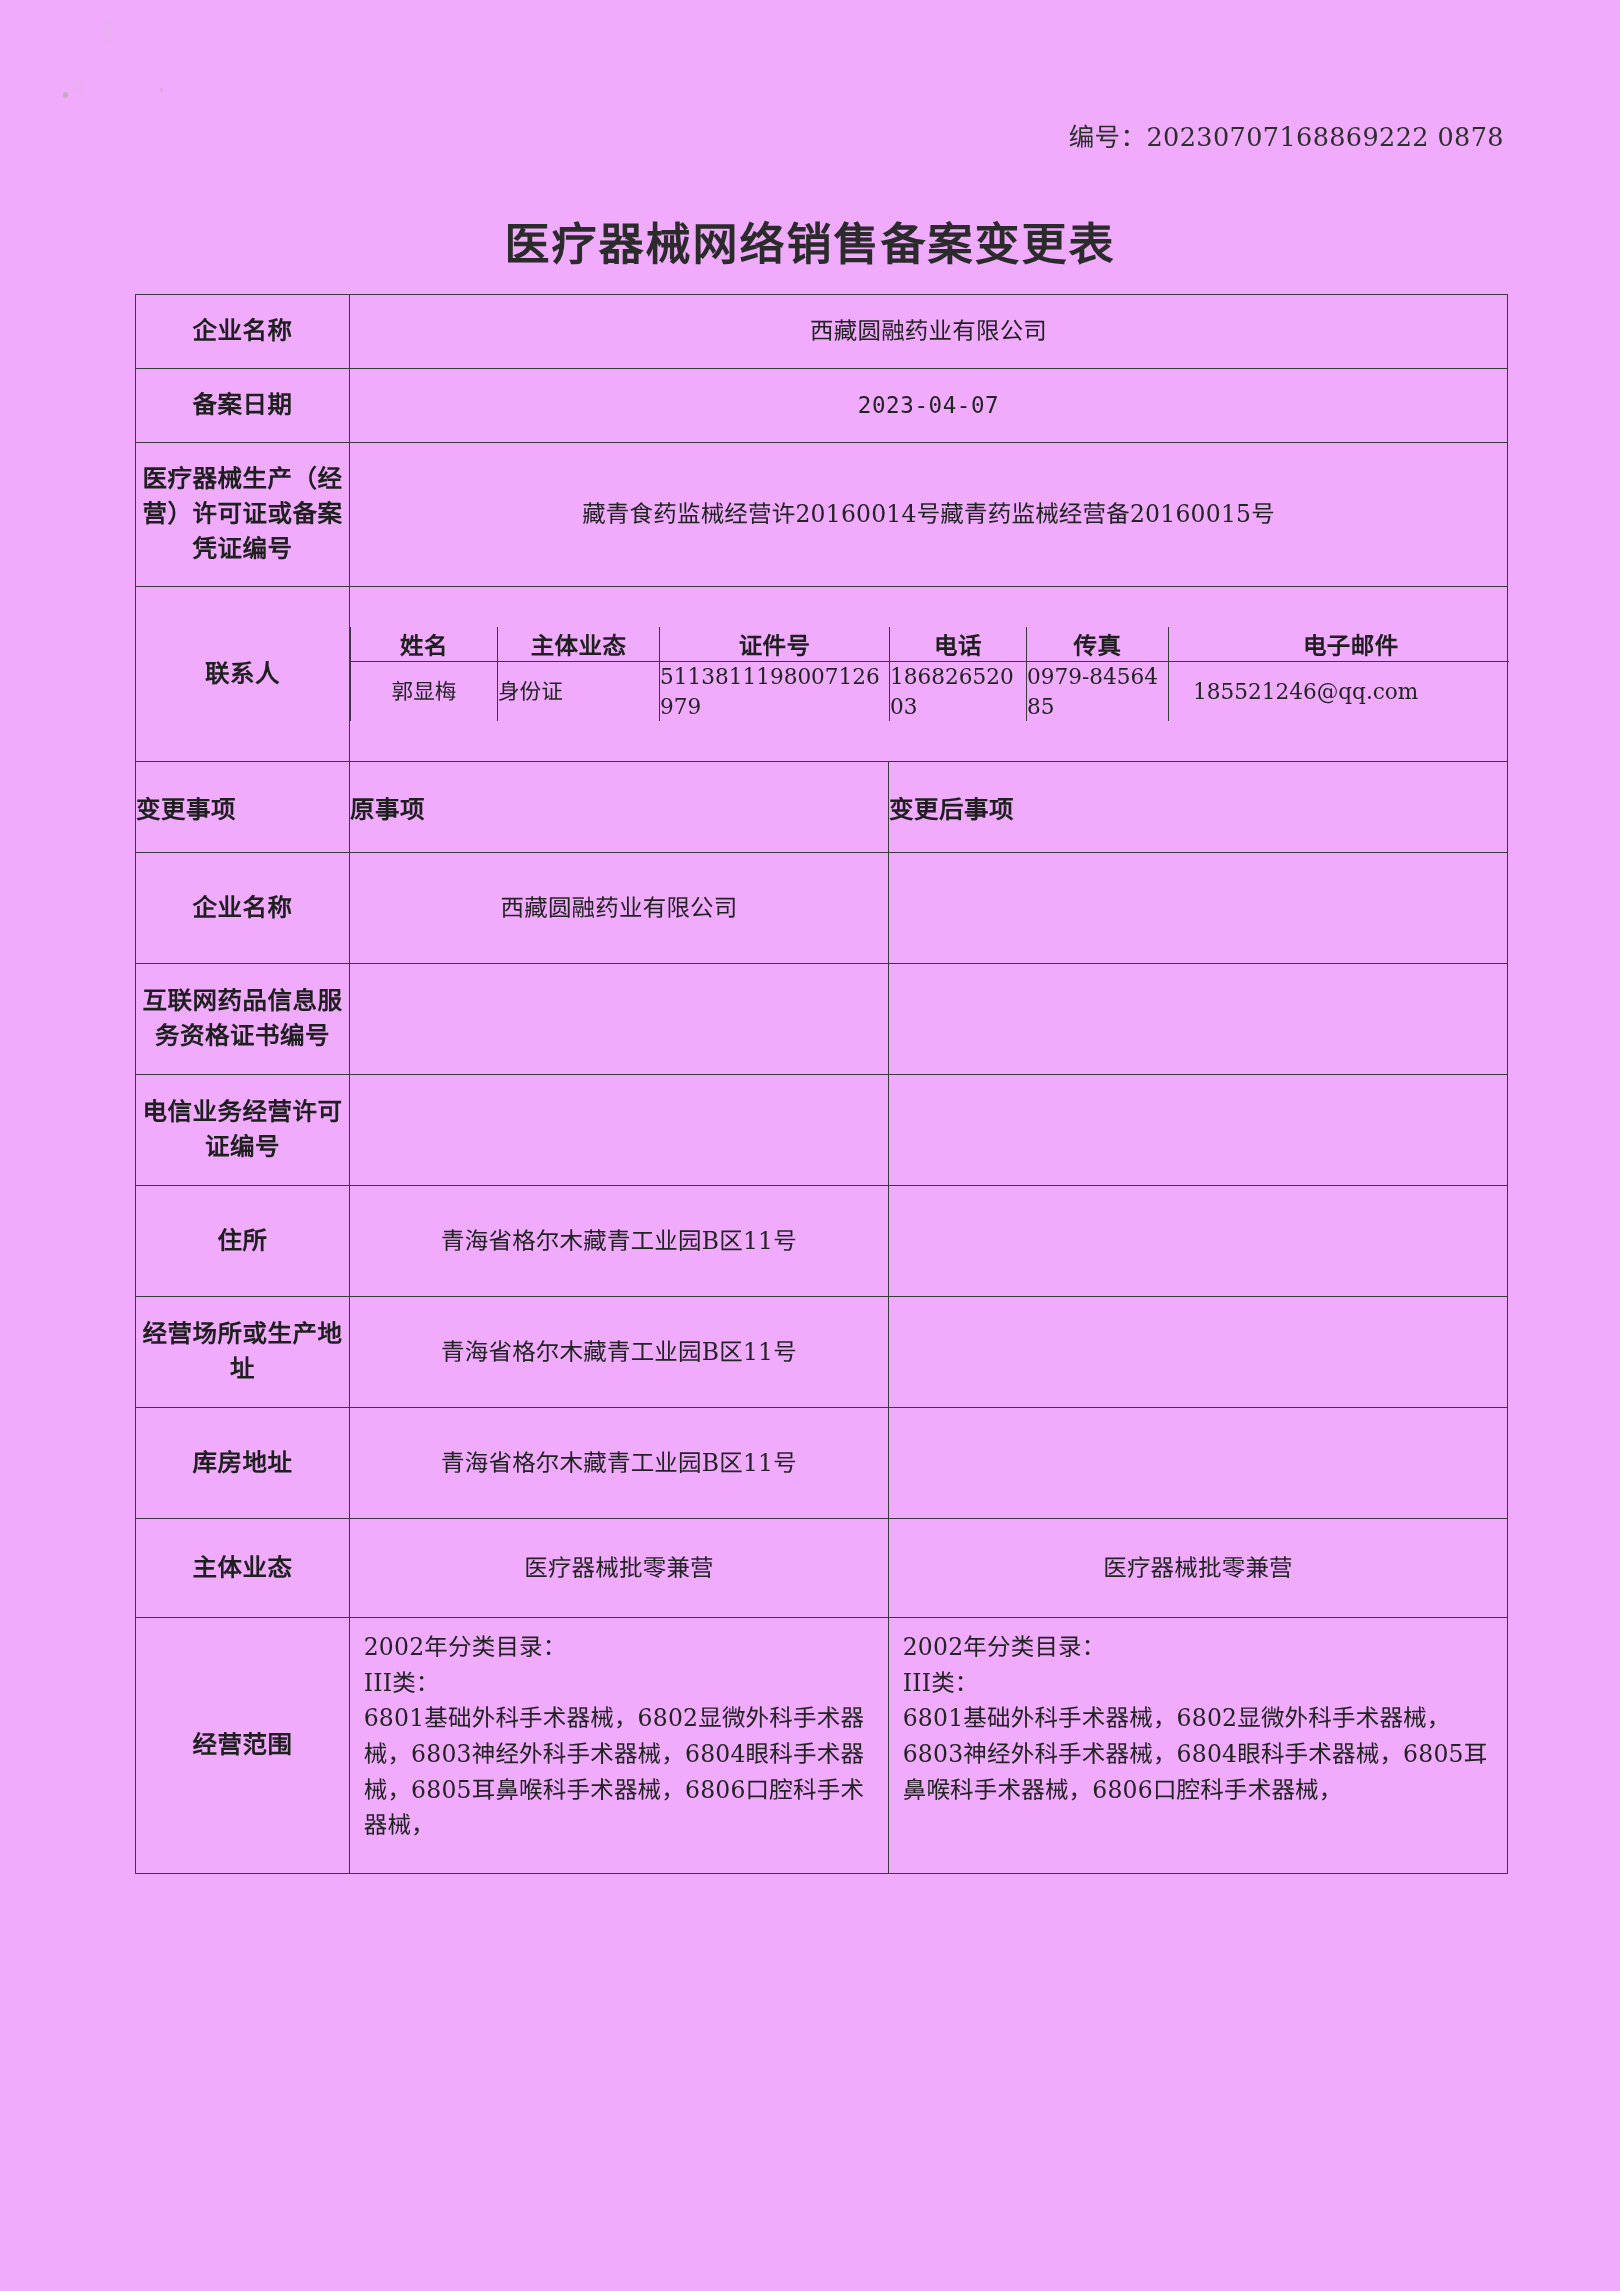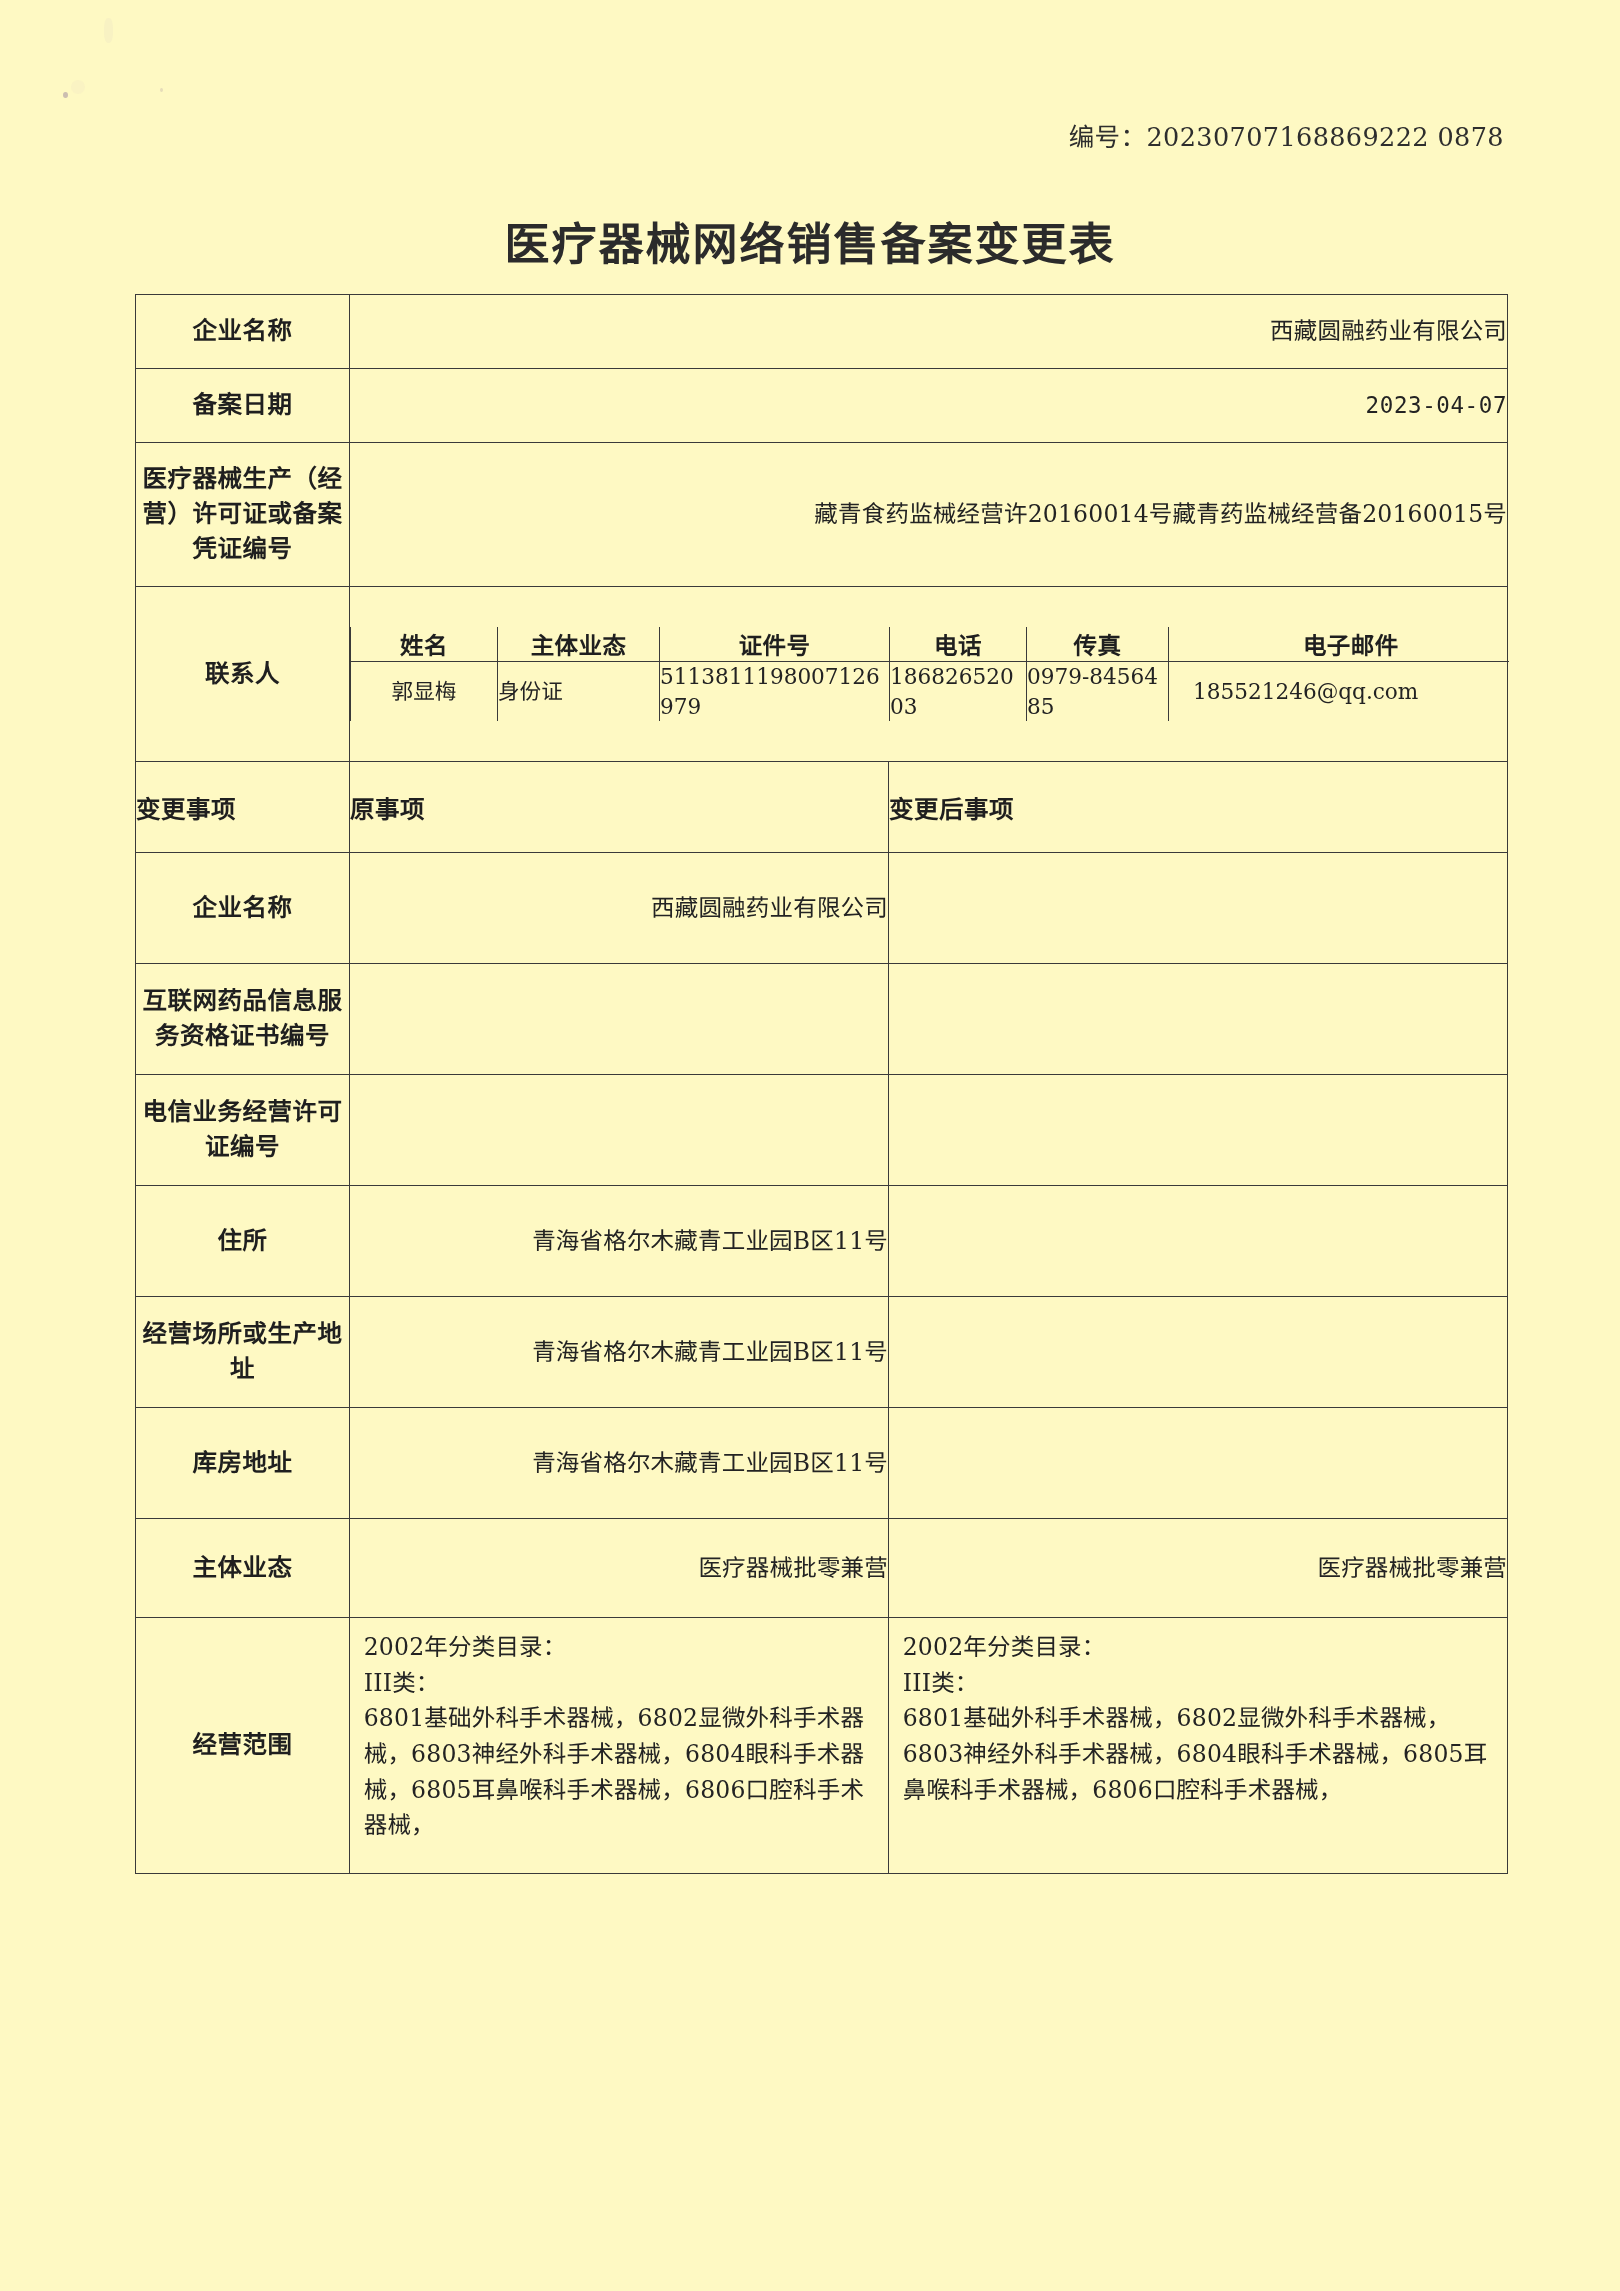--- a/index.html
+++ b/index.html
@@ -10,21 +10,21 @@
   }
   body {
     font-family: "DejaVu Serif", "Liberation Serif", serif;
     color: #1a1a1a;
   }
 
   .page {
     position: relative;
     width: 1620px;
     height: 2292px;
-    background: #fef9c3;
+    background: #f0abfc;
     overflow: hidden;
     
     box-sizing: border-box;
   }
 
   
   .speck {
     position: absolute;
     background: #b9a9a9;
     border-radius: 50%;
@@ -84,21 +84,21 @@
     text-align: center;
     font-family: "DejaVu Sans", "Liberation Sans", sans-serif;
     font-weight: bold;
     font-size: 24.5px;
     line-height: 1.42;
     color: #1f1f1f;
     padding: 13.7px 9.8px;
     letter-spacing: 0.5px;
   }
   .val {
-    text-align: right;
+    text-align: center;
     font-family: "DejaVu Serif", "Liberation Serif", serif;
     font-size: 23.5px;
     line-height: 1.45;
     color: #232323;
     padding: 13.7px 15.7px;
     letter-spacing: 0.2px;
   }
   .val.mono {
     font-family: "DejaVu Sans Mono", "Liberation Mono", monospace;
     font-size: 22.5px;

